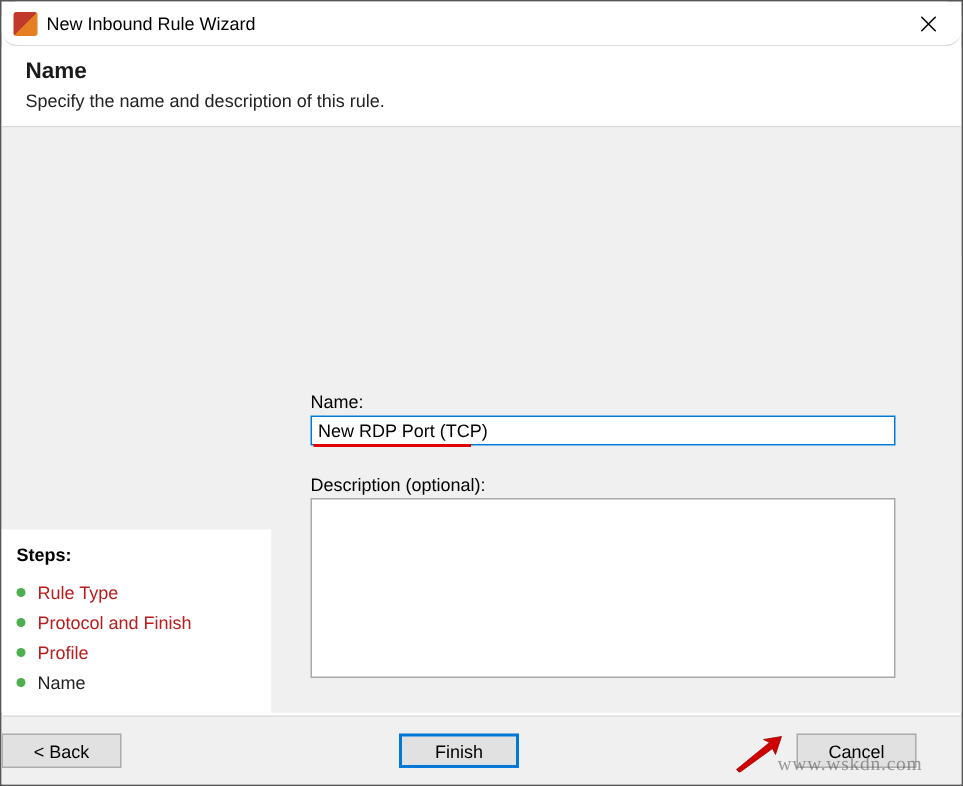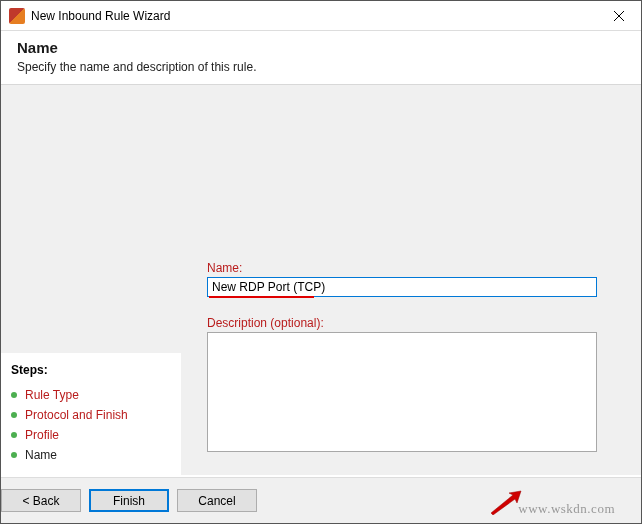--- a/index.html
+++ b/index.html
@@ -13,20 +13,21 @@
       overflow: hidden;
       border: 1px solid #555;
       position: relative;
     }
     .titlebar {
       height: 30px;
       display: flex;
       align-items: center;
       border-bottom: 1px solid #ddd;
       background: #fff;
+      border-radius: 11px;
     }
     .titlebar-icon {
       width: 16px; height: 16px;
       margin: 0 6px 0 8px;
       background: linear-gradient(135deg, #c0392b 50%, #e67e22 50%);
       border-radius: 2px;
     }
     .titlebar-title { flex: 1; }
     .close-btn {
       width: 45px; height: 30px;
@@ -84,21 +85,21 @@
     .step-link { color: #b91c1c; }
     .step-current { color: #222; }
     .content {
       flex: 1;
       background: #f0f0f0;
       padding: 90px 44px 20px 26px;
       position: relative;
     }
     .field-label {
       font-size: 12px;
-      color: #b91c1c;
+      color: #000000;
       margin-bottom: 2px;
     }
     .name-input {
       width: 100%;
       border: 1px solid #0078d7;
       padding: 2px 4px;
       font-size: 12px;
       font-family: inherit;
       outline: none;
       background: #fff;
@@ -122,21 +123,21 @@
       resize: none;
       background: #fff;
     }
     .footer {
       position: absolute;
       bottom: 0; left: 0; right: 0;
       height: 46px;
       background: #f0f0f0;
       display: flex;
       align-items: center;
-      justify-content: flex-start;
+      justify-content: space-between;
       padding-right: 30px;
       gap: 8px;
       border-top: 1px solid #ddd;
     }
     .btn {
       min-width: 80px;
       height: 23px;
       border: 1px solid #adadad;
       background: #e1e1e1;
       font-size: 12px;

